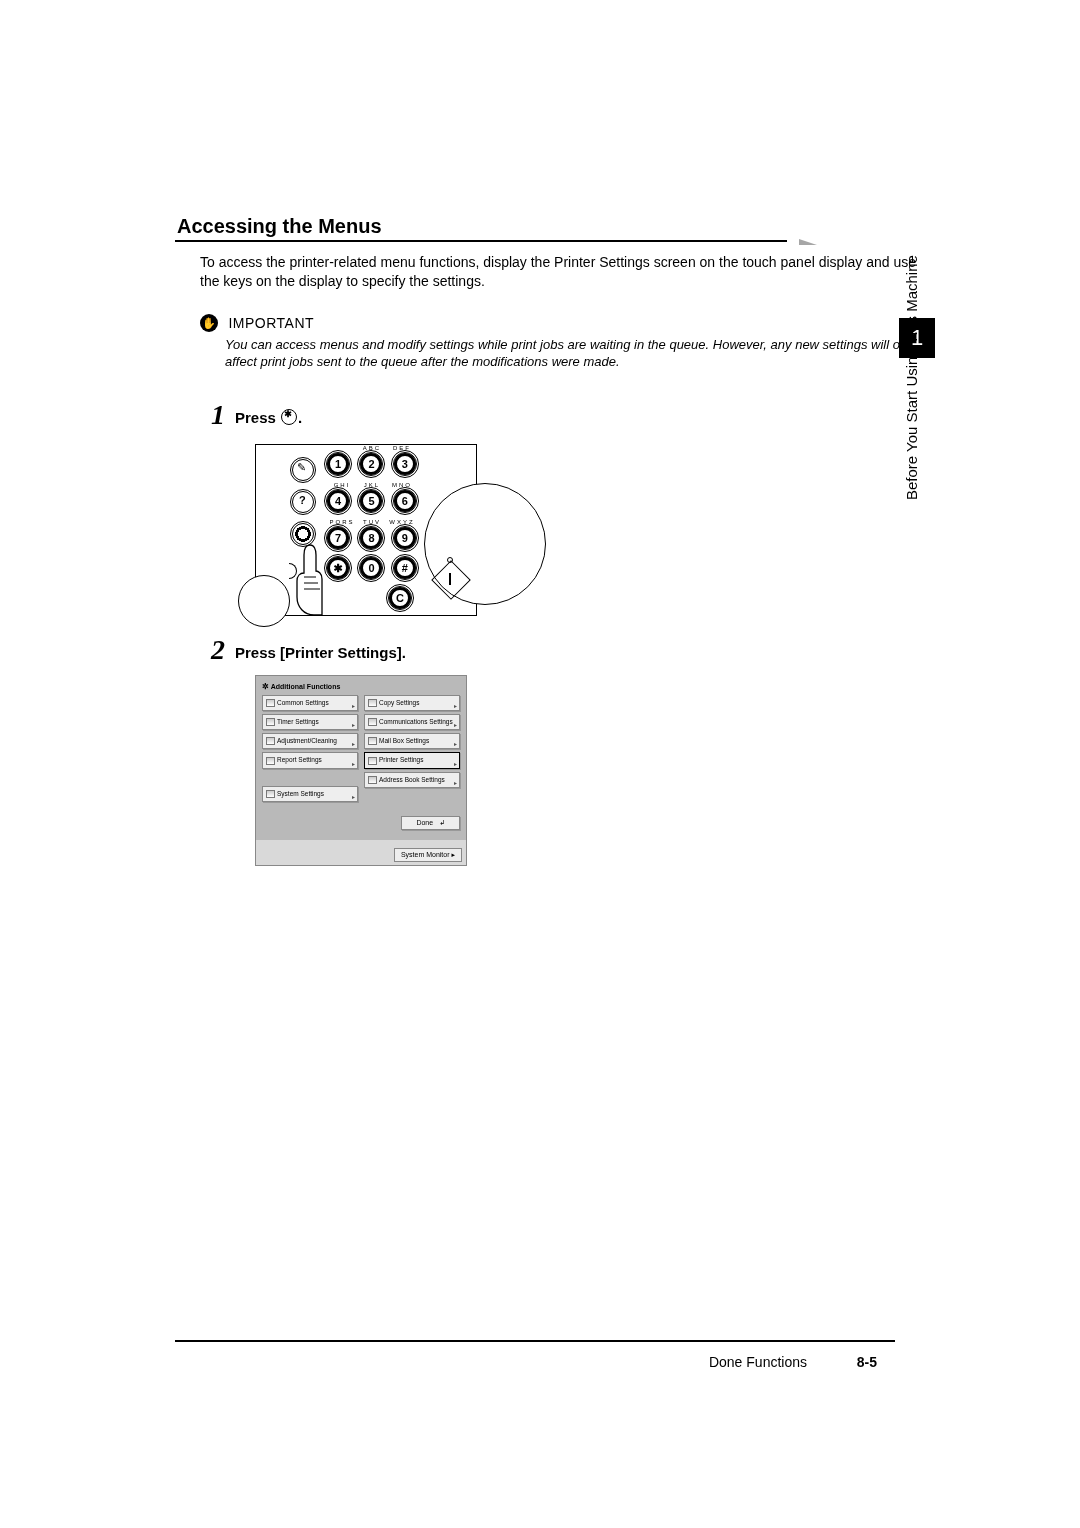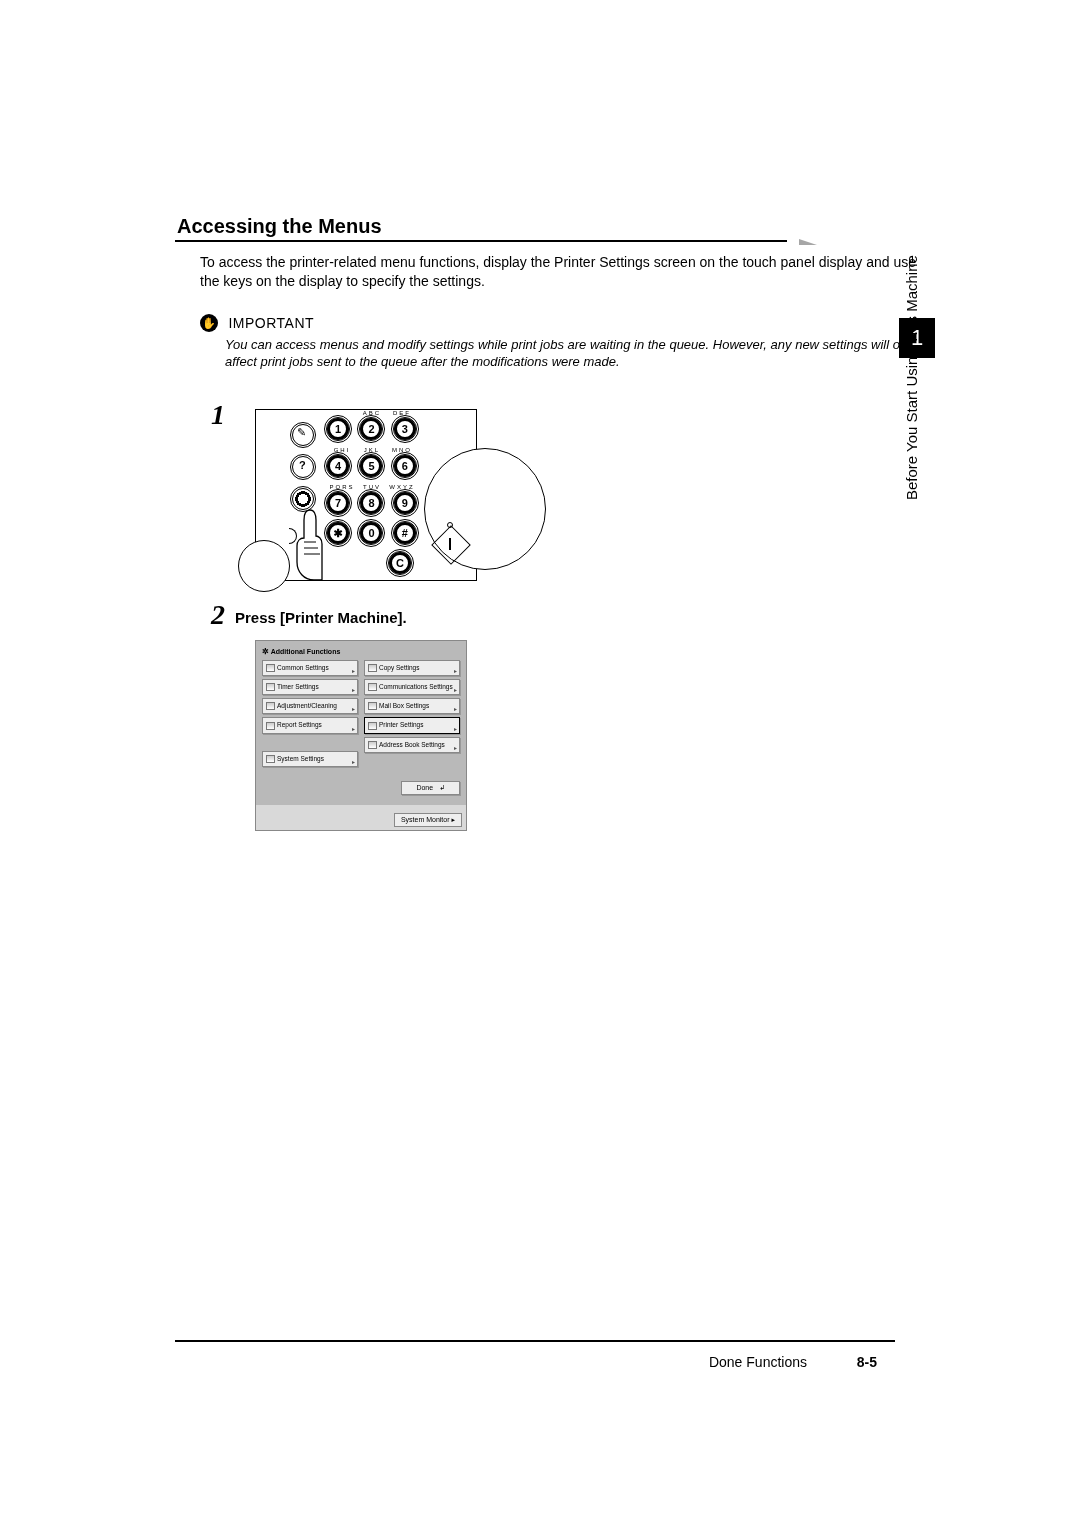--- a/index.html
+++ b/index.html
@@ -320,20 +320,23 @@
   <p class="intro">To access the printer-related menu functions, display the Printer Settings screen on the touch panel display and use the keys on the display to specify the settings.</p>
 
   <div class="important-row">
     <span class="imp-icon">✋</span>
     <span class="imp-label">IMPORTANT</span>
   </div>
   <p class="imp-text">You can access menus and modify settings while print jobs are waiting in the queue. However, any new settings will only affect print jobs sent to the queue after the modifications were made.</p>
 
   <div class="step">
     <div class="step-num">1</div>
+    <div class="step-title">
+      <span>Press </span><span class="step-icon"></span><span>.</span>
+    </div>
 
     <div class="keypad">
 
       <div class="smallkey" style="left:36px;top:14px">
           <span style="position:absolute;left:4px;top:1px;font-size:11px">✎</span>
         </div>
       <div class="smallkey" style="left:36px;top:46px">
           <span style="position:absolute;left:6px;top:2px;font-size:11px;font-weight:bold">?</span>
         </div>
       <div class="smallkey" style="left:36px;top:78px;background:radial-gradient(circle,#fff 35%,#000 36%,#000 55%,#fff 56%)"></div>
@@ -382,21 +385,21 @@
       <div class="bigstart">
         <div class="dot"></div>
         <div class="dia"></div>
         <div class="bar"></div>
       </div>
     </div>
   </div>
 
   <div class="step" style="margin-top:28px">
     <div class="step-num">2</div>
-    <div class="step-title">Press [Printer Machine].</div>
+    <div class="step-title">Press [Printer Settings].</div>
 
     <div class="screenshot">
       <div class="ss-top">
         <div class="ss-head"><span class="gear">✲</span><span>Additional Functions</span></div>
         <div class="ss-cols">
           <div class="ss-col">
             <div class="ss-btn"><span class="ico"></span><span>Common Settings</span><span class="arrow">▸</span></div>
             <div class="ss-btn"><span class="ico"></span><span>Timer Settings</span><span class="arrow">▸</span></div>
             <div class="ss-btn"><span class="ico"></span><span>Adjustment/Cleaning</span><span class="arrow">▸</span></div>
             <div class="ss-btn"><span class="ico"></span><span>Report Settings</span><span class="arrow">▸</span></div>

